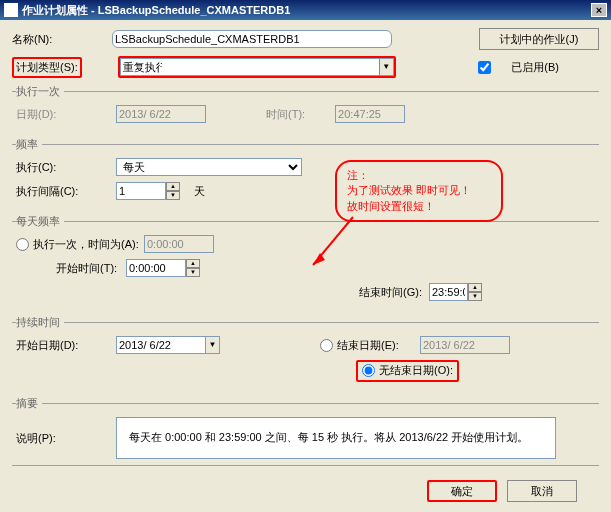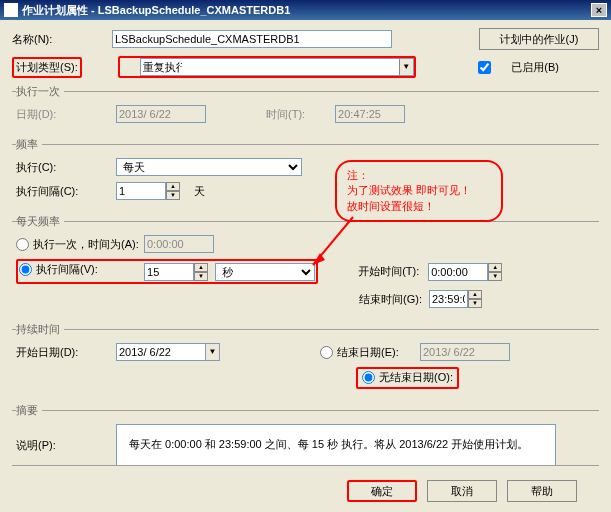--- a/index.html
+++ b/index.html
@@ -37,28 +37,28 @@
 <div class="titlebar">
   <span class="icon"></span>
   <span>作业计划属性 - LSBackupSchedule_CXMASTERDB1</span>
   <span class="close">×</span>
 </div>
 
 <div class="content">
 
   <div class="row">
     <span class="lbl">名称(N):</span>
-    <input type="text" style="width: 280px;" value="LSBackupSchedule_CXMASTERDB1">
+    <input type="text" style="width: 280px; border-radius: 6px;" value="LSBackupSchedule_CXMASTERDB1">
     <button class="btn" style="margin-left:auto; width:120px">计划中的作业(J)</button>
   </div>
 
   <div class="row">
     <span class="lbl redbox" style="padding:1px 2px; width:auto; margin-right:36px">计划类型(S):</span>
     <span class="redbox" style="display:inline-flex">
-      <input type="text" style="width: 44px; border-right: none; margin-left: 20px;" value="重复执行">
+      <input type="text" style="width: 44px; border-right: none;" value="重复执行">
       <span style="width:230px; border:1px solid #7f9db9; border-left:none; height:18px; background:#fff; display:flex; justify-content:flex-end;">
           <span style="width:14px; background:#ece9d8; border-left:1px solid #888; text-align:center; line-height:16px; font-size:8px;">▼</span>
         </span>
     </span>
     <label class="checkbox-wrap" style="margin-left:auto; margin-right:40px">
       <input type="checkbox" checked="" style="">
       <span>已启用(B)</span>
     </label>
   </div>
 
@@ -94,34 +94,20 @@
   <fieldset>
     <legend>每天频率</legend>
     <div class="row">
       <label class="radio-wrap" style="width:128px">
         <input type="radio" name="daily" style="">
         <span>执行一次，时间为(A):</span>
       </label>
       <input type="text" disabled="" style="width: 70px;" value="0:00:00">
     </div>
     <div class="row">
-      <span class="redbox" style="padding:1px;">
-      <label class="radio-wrap" style="width:122px">
-        <input type="radio" name="daily" checked="" style="">
-        <span>执行间隔(V):</span>
-      </label>
-      <span class="spinner">
-        <input type="text" value="15" style="">
-        <span class="spin-btns">
-              <span>▲</span>
-              <span>▼</span>
-            </span>
-      </span>
-      <select style="width:100px; margin-left:4px"><option>秒</option></select>
-      </span>
       <span style="margin-left:40px; width:70px">开始时间(T):</span>
       <span class="spinner">
         <input type="text" style="width: 60px;" value="0:00:00">
         <span class="spin-btns">
             <span>▲</span>
             <span>▼</span>
           </span>
       </span>
     </div>
     <div class="row">
@@ -174,14 +160,13 @@
 </div>
 <svg class="arrow" style="left:308px; top:215px;" width="50" height="55">
   <line x1="45" y1="2" x2="5" y2="50" stroke="#ff0000" stroke-width="2"></line>
   <polygon points="5,50 12,38 17,45" fill="#ff0000"></polygon>
 </svg>
 
 <div class="groupline" style="position:absolute; bottom:42px; left:12px; right:12px"></div>
 <div class="footer">
   <button class="btn redbox">确定</button>
   <button class="btn">取消</button>
-  <button class="btn">帮助</button>
 </div>
 
 </body></html>

